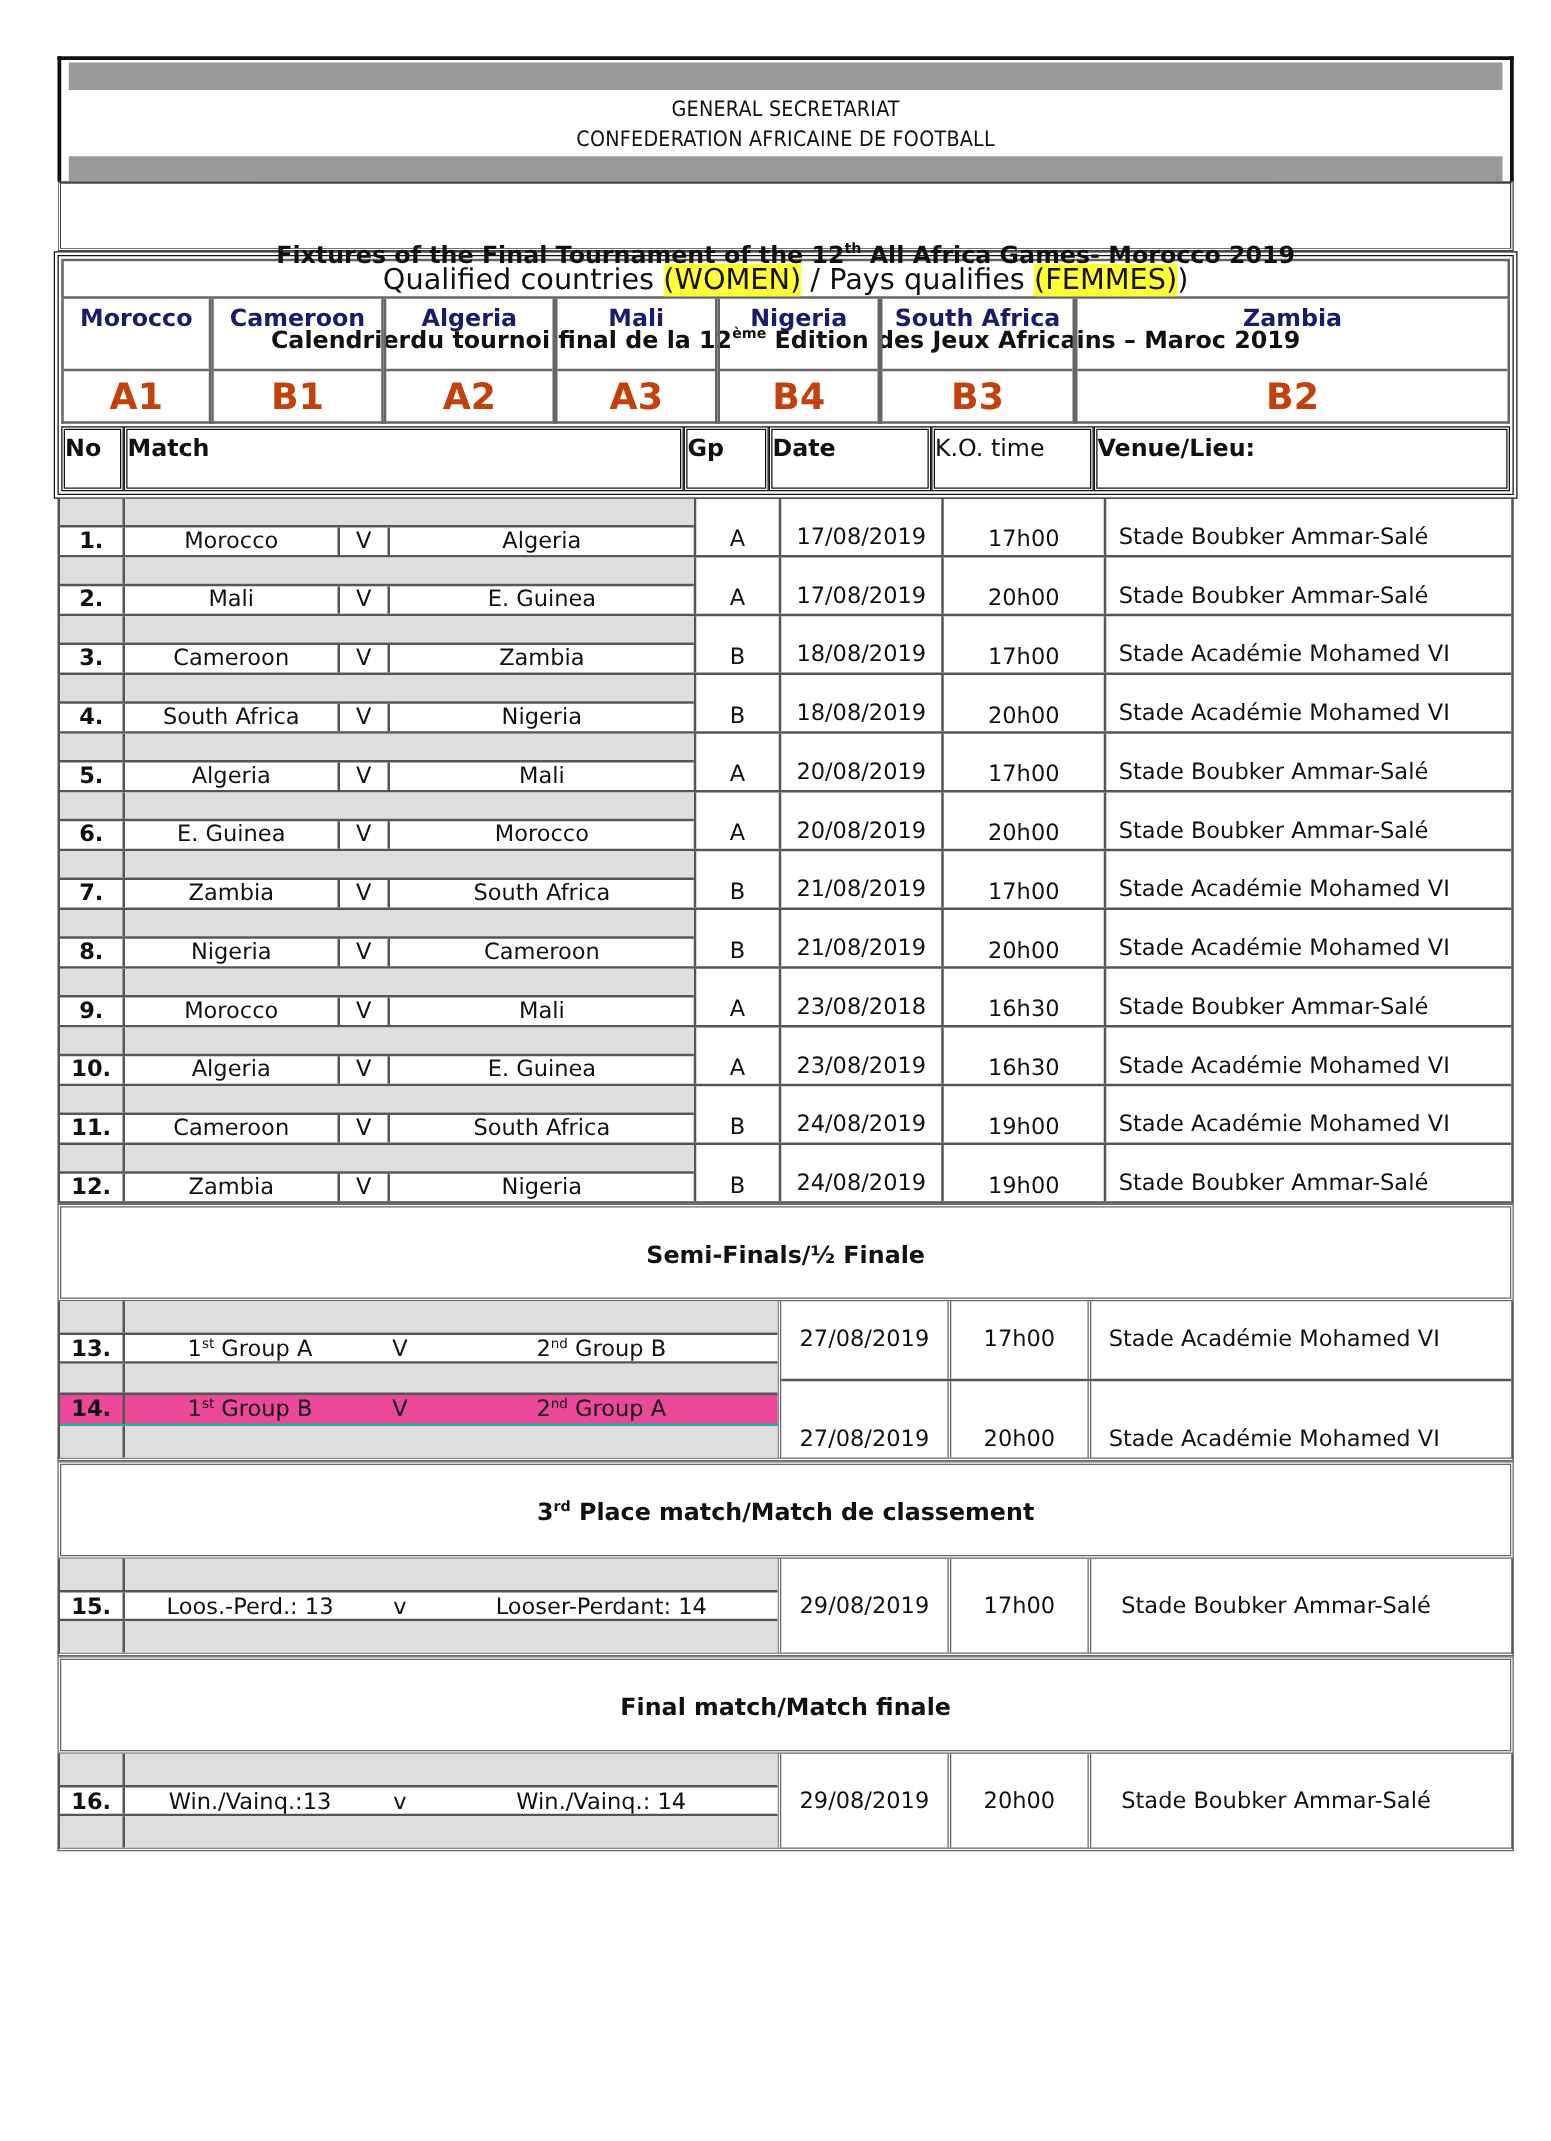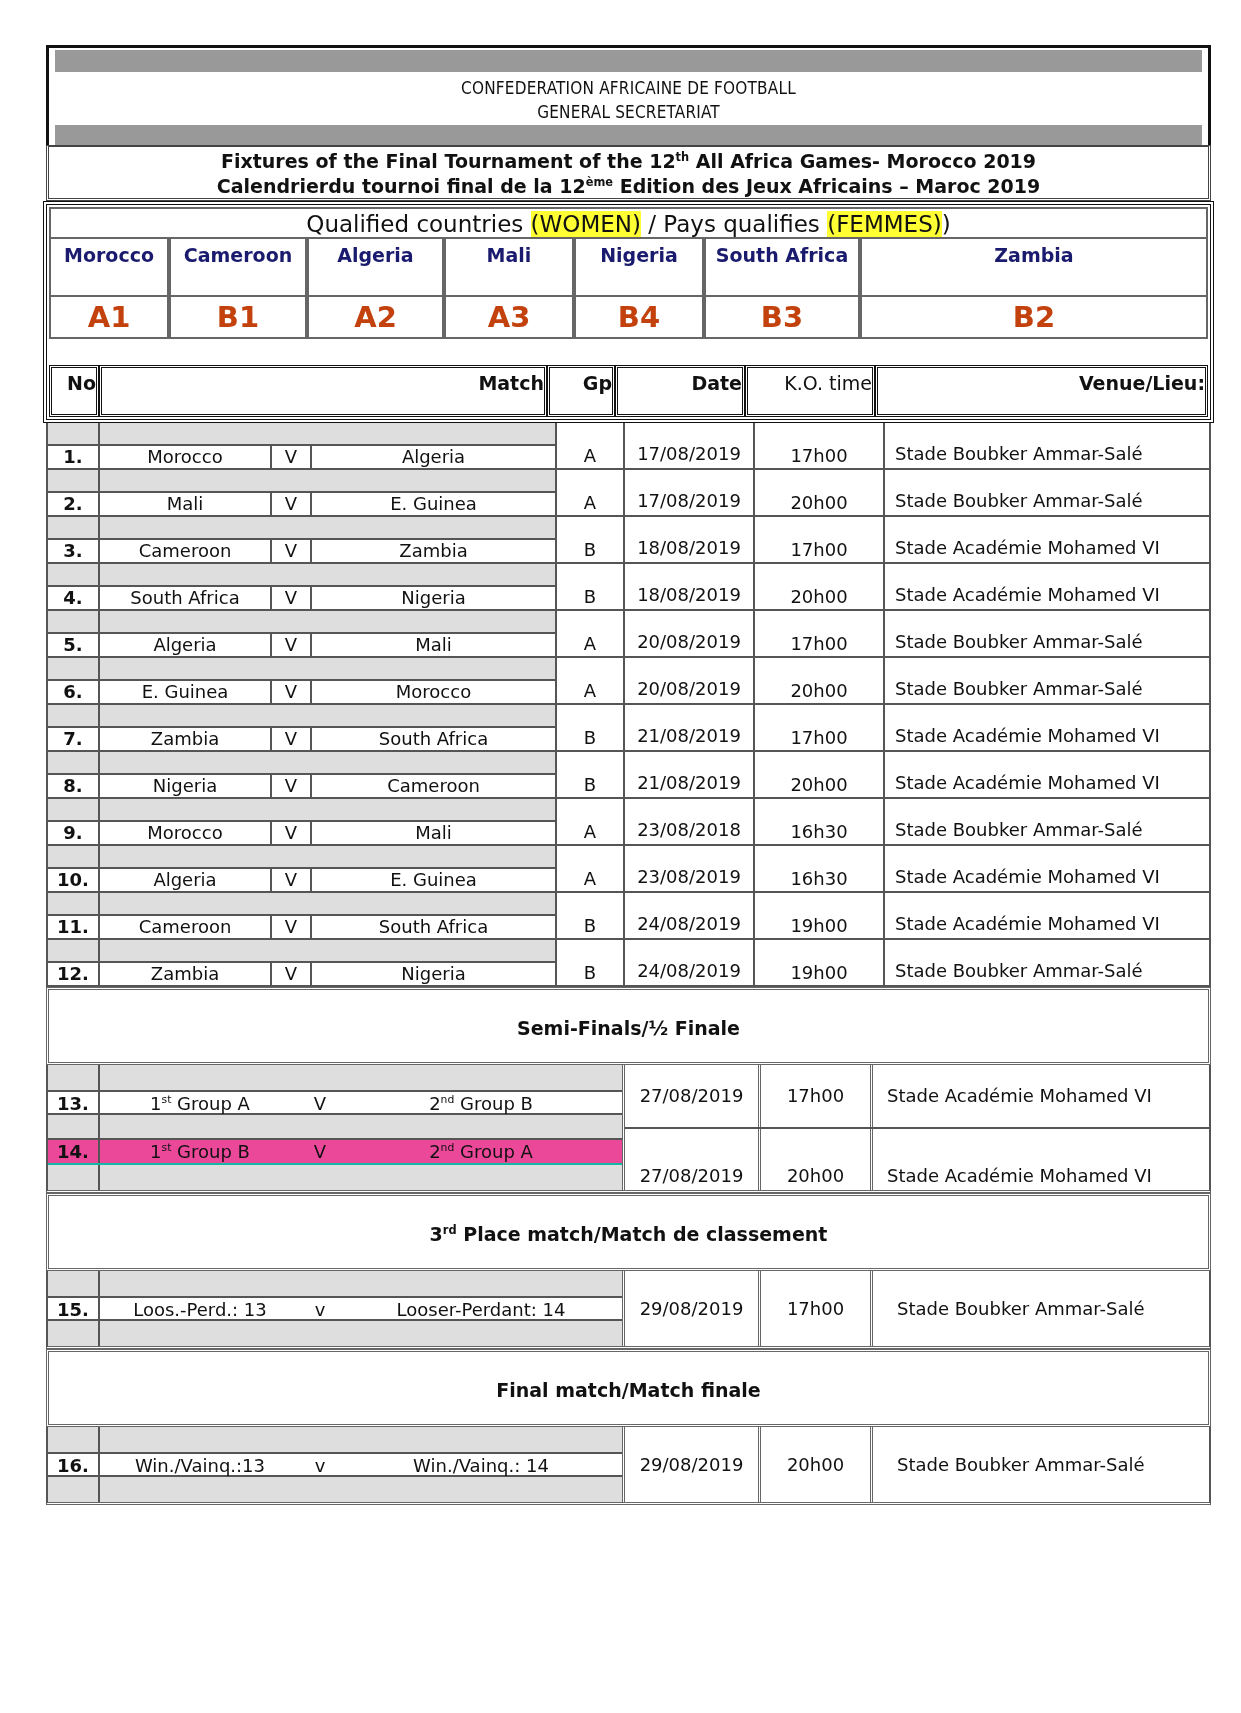--- a/index.html
+++ b/index.html
@@ -9,33 +9,33 @@
   .page { position: absolute; left: 46px; top: 45px; width: 1165px; }
 
   
   .cafbox { border: 3px solid #111; border-bottom: none; height: 100px; position: relative; }
   .graybar { background: #999; height: 22px; margin: 2px 6px; }
   .cafbox .graybar.top { position: absolute; top: 2px; left: 6px; right: 6px; margin: 0; }
   .cafbox .graybar.bot { position: absolute; bottom: 0; left: 6px; right: 6px; margin: 0; height: 20px; }
   .caf-text { position: absolute; top: 28px; left: 0; right: 0; text-align: center; font-size: 17px; line-height: 24px; font-family: "Liberation Sans Narrow", "DejaVu Sans Condensed", "Liberation Sans", sans-serif; letter-spacing: 0.2px; }
 
   .titlebox { border: 3px double #444; border-top: 2px solid #444; height: 56px; text-align: center; padding-top: 2px; }
-  .titlebox .t1, .titlebox .t2 { font-size: 19px; font-weight: bold; line-height: 25px; }
+  .titlebox .t1, .titlebox .t2 { font-size: 19px; font-weight: bold; line-height: 25px; margin-top: 43px; }
   sup { font-size: 60%; vertical-align: super; line-height: 0; }
 
   
   .qualbox { border: 4px double #111; margin-left: -3px; margin-right: -3px; padding: 2px; }
   .qual-title { border: 2px solid #666; height: 32px; text-align: center; font-size: 23px; line-height: 30px; }
   .hl { background: #ffff33; }
   .countries { display: flex; }
   .countries .cell { border: 2px solid #666; border-top: none; }
   .c-name { height: 56px; text-align: center; font-size: 19px; font-weight: bold; color: #1a1a6e; line-height: 24px; padding-top: 4px; }
   .c-code { height: 42px; text-align: center; font-size: 29px; font-weight: bold; color: #c2410c; line-height: 40px; border-top: 2px solid #666; }
   .hdrrow { display: flex; margin-top: 2px; }
-  .hdrrow .h { border: 3px double #111; height: 52px; text-align: right; font-size: 19px; font-weight: bold; line-height: 26px; padding-top: 2px; margin-top: 24px; }
+  .hdrrow .h { border: 3px double #111; height: 52px; text-align: left; font-size: 19px; font-weight: bold; line-height: 26px; padding-top: 2px; }
 
   
   .fix { position: relative; border-left: 2px solid #555; border-right: 2px solid #555; }
   .grp { display: flex; height: 47px; border-bottom: 2px solid #555; }
   .grp .left { width: 509px; display: flex; flex-direction: column; border-right: 2px solid #555; }
   .grp .shade { height: 22px; background: #dedede; display: flex; }
   .grp .shade .sno { width: 52px; border-right: 2px solid #555; }
   .grp .line { flex: 1; display: flex; border-top: 2px solid #555; font-size: 18px; line-height: 22px; }
   .line .no { width: 52px; border-right: 2px solid #555; text-align: center; font-weight: bold; }
   .line .h { width: 172px; border-right: 2px solid #555; text-align: center; }
@@ -67,22 +67,22 @@
   .align-bottom { align-items: flex-end; padding-bottom: 4px; }
 </style>
 </head>
 <body>
 
 <div class="page">
 
   <div class="cafbox">
     <div class="graybar top"></div>
     <div class="caf-text">
+      <div>GENERAL SECRETARIAT</div>
       <div>CONFEDERATION AFRICAINE DE FOOTBALL</div>
-      <div>GENERAL SECRETARIAT</div>
     </div>
     <div class="graybar bot"></div>
   </div>
 
   <div class="titlebox">
     <div class="t1"><span>Fixtures of the Final Tournament of the 12</span><sup>th</sup><span> All Africa Games- Morocco 2019</span></div>
     <div class="t2"><span>Calendrierdu tournoi final de la 12</span><sup>ème</sup><span> Edition des Jeux Africains – Maroc 2019</span></div>
   </div>
 
   <div class="qualbox">

